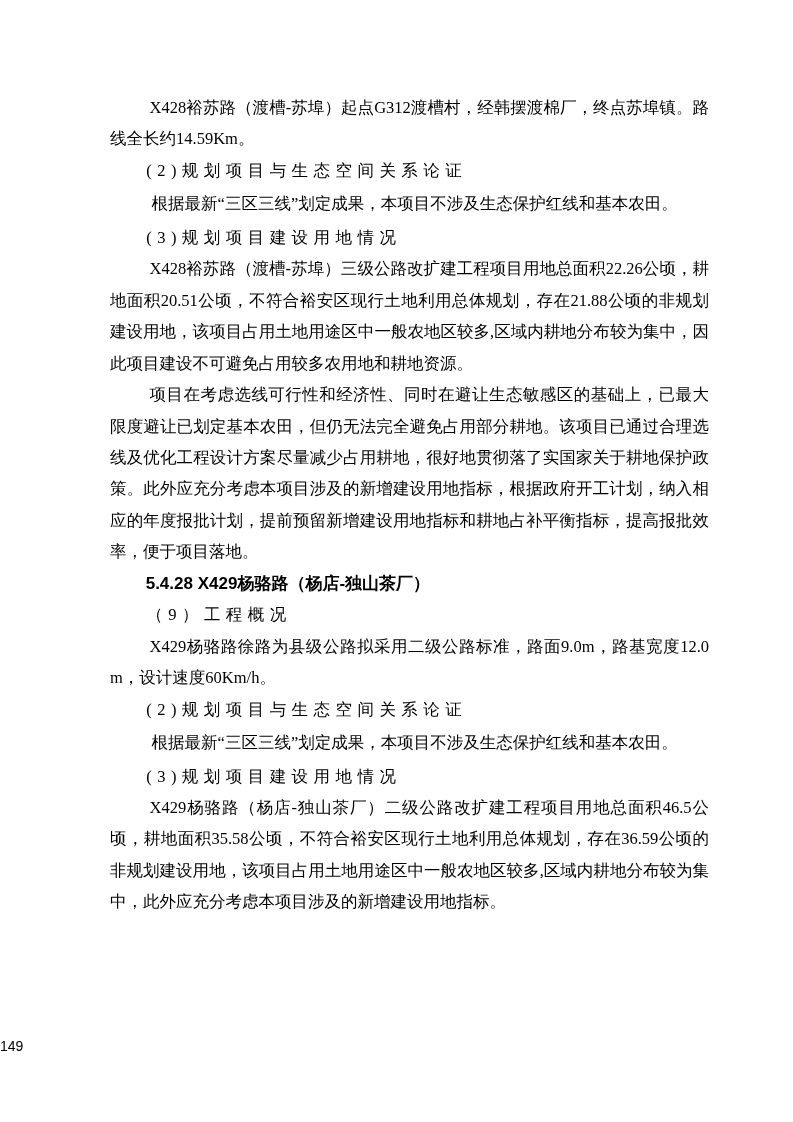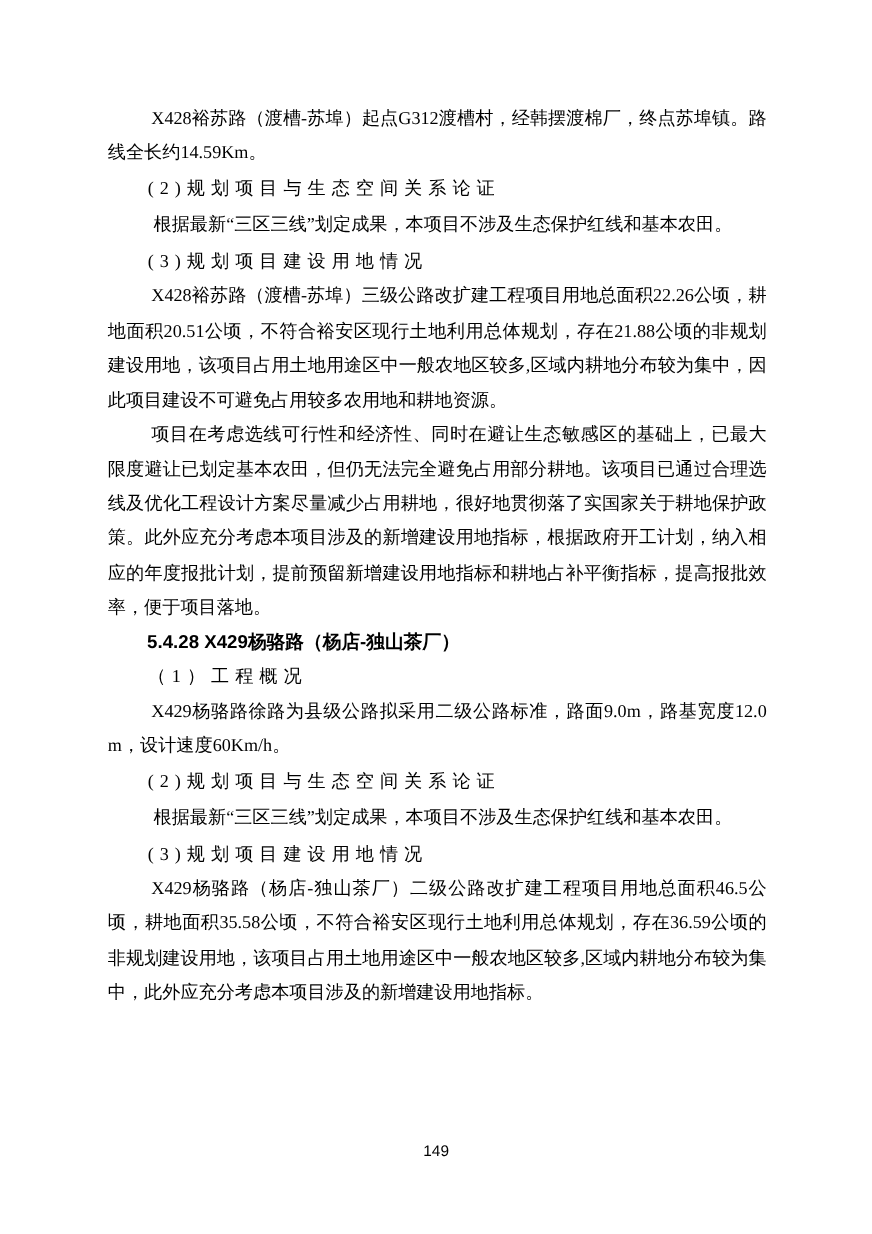--- a/index.html
+++ b/index.html
@@ -11,21 +11,21 @@
     position: relative;
     width: 793px;
     height: 1122px;
     background: #ffffff;
     color: #000000;
     font-family: "Liberation Serif", serif;
     overflow: hidden;
   }
   .content {
     position: absolute;
-    left: 98px;
+    left: 110px;
     top: 92px;
     width: 599px;
   }
   .para {
     margin: 0;
     font-size: 16.5px;
     line-height: 31.45px;
     text-align: justify;
     text-indent: 2.4em;
     word-break: break-all;
@@ -52,39 +52,39 @@
     text-indent: 2.1em;
     font-family: "Liberation Sans", sans-serif;
     font-weight: bold;
     white-space: nowrap;
   }
   .page-number {
     position: absolute;
     left: 0;
     right: 0;
     top: 1038px;
-    text-align: center;
+    text-align: left;
     font-size: 14px;
     font-family: "Liberation Sans", sans-serif;
     color: #000000;
   }
 </style>
 </head>
 <body>
 
 <div class="page">
   <div class="content">
     <p class="para">X428裕苏路（渡槽-苏埠）起点G312渡槽村，经韩摆渡棉厂，终点苏埠镇。路线全长约14.59Km。</p>
     <p class="subhead">(2)规划项目与生态空间关系论证</p>
     <p class="single-line">根据最新“三区三线”划定成果，本项目不涉及生态保护红线和基本农田。</p>
     <p class="subhead">(3)规划项目建设用地情况</p>
     <p class="para">X428裕苏路（渡槽-苏埠）三级公路改扩建工程项目用地总面积22.26公顷，耕地面积20.51公顷，不符合裕安区现行土地利用总体规划，存在21.88公顷的非规划建设用地，该项目占用土地用途区中一般农地区较多,区域内耕地分布较为集中，因此项目建设不可避免占用较多农用地和耕地资源。</p>
     <p class="para">项目在考虑选线可行性和经济性、同时在避让生态敏感区的基础上，已最大限度避让已划定基本农田，但仍无法完全避免占用部分耕地。该项目已通过合理选线及优化工程设计方案尽量减少占用耕地，很好地贯彻落了实国家关于耕地保护政策。此外应充分考虑本项目涉及的新增建设用地指标，根据政府开工计划，纳入相应的年度报批计划，提前预留新增建设用地指标和耕地占补平衡指标，提高报批效率，便于项目落地。</p>
     <p class="heading">5.4.28 X429杨骆路（杨店-独山茶厂）</p>
-    <p class="subhead">（1）工程概况</p>
+    <p class="subhead">（9）工程概况</p>
     <p class="para">X429杨骆路徐路为县级公路拟采用二级公路标准，路面9.0m，路基宽度12.0m，设计速度60Km/h。</p>
     <p class="subhead">(2)规划项目与生态空间关系论证</p>
     <p class="single-line">根据最新“三区三线”划定成果，本项目不涉及生态保护红线和基本农田。</p>
     <p class="subhead">(3)规划项目建设用地情况</p>
     <p class="para">X429杨骆路（杨店-独山茶厂）二级公路改扩建工程项目用地总面积46.5公顷，耕地面积35.58公顷，不符合裕安区现行土地利用总体规划，存在36.59公顷的非规划建设用地，该项目占用土地用途区中一般农地区较多,区域内耕地分布较为集中，此外应充分考虑本项目涉及的新增建设用地指标。</p>
   </div>
   <div class="page-number">149</div>
 </div>
 
 </body></html>

